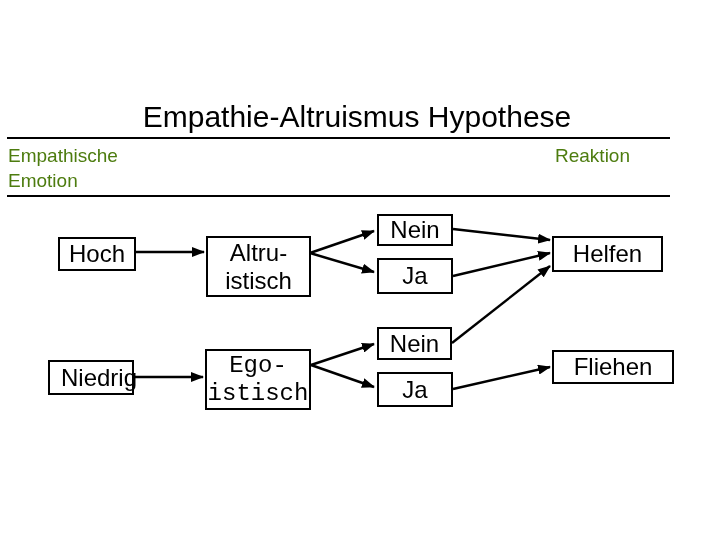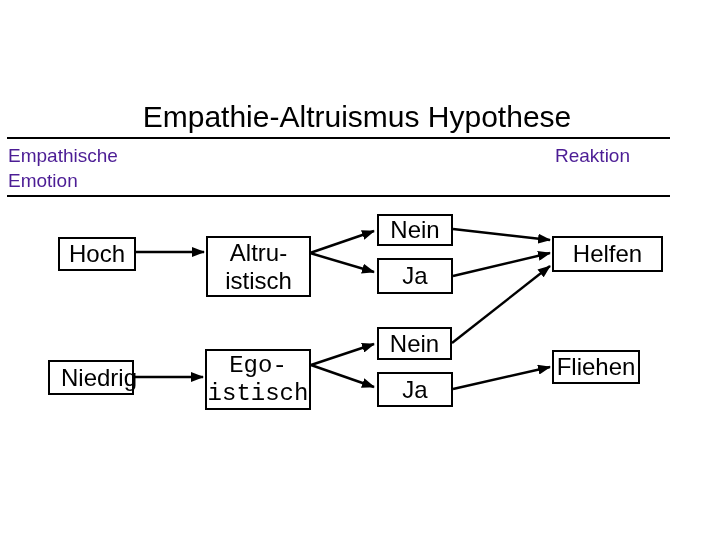--- a/index.html
+++ b/index.html
@@ -35,21 +35,21 @@
     background: #000000;
   }
   .rule-top { top: 137px; }
   .rule-bottom { top: 195px; }
   .header-label {
     position: absolute;
     top: 143px;
     font-size: 19px;
     line-height: 25px;
     white-space: pre-line;
-    color: #4c1d95;
+    color: #4d7c0f;
   }
   .hdr-emotion { left: 8px; }
   .hdr-motivation { left: 201px; }
   .hdr-flucht { left: 365px; }
   .hdr-reaktion { left: 555px; }
   .arrow-layer {
     position: absolute;
     left: 0;
     top: 0;
     width: 720px;
@@ -75,21 +75,21 @@
   }
   .node-hoch        { left: 58px;  top: 237px; width: 78px;  height: 34px; }
   .node-altru       { left: 206px; top: 236px; width: 105px; height: 61px; }
   .node-nein-top    { left: 377px; top: 214px; width: 76px;  height: 32px; }
   .node-ja-top      { left: 377px; top: 258px; width: 76px;  height: 36px; }
   .node-helfen      { left: 552px; top: 236px; width: 111px; height: 36px; }
   .node-niedrig     { left: 48px;  top: 360px; width: 86px;  height: 35px; padding-left: 16px; }
   .node-ego         { left: 205px; top: 349px; width: 106px; height: 61px; font-family: Liberation Mono, monospace; }
   .node-nein-bottom { left: 377px; top: 327px; width: 75px;  height: 33px; }
   .node-ja-bottom   { left: 377px; top: 372px; width: 76px;  height: 35px; }
-  .node-fliehen     { left: 552px; top: 350px; width: 88px; height: 34px; }
+  .node-fliehen     { left: 552px; top: 350px; width: 122px; height: 34px; }
 </style>
 </head>
 <body>
 
 <div class="slide">
 
   <div class="slide-title">Empathie-Altruismus Hypothese</div>
 
   <div class="rule rule-top"></div>
   <div class="rule rule-bottom"></div>

